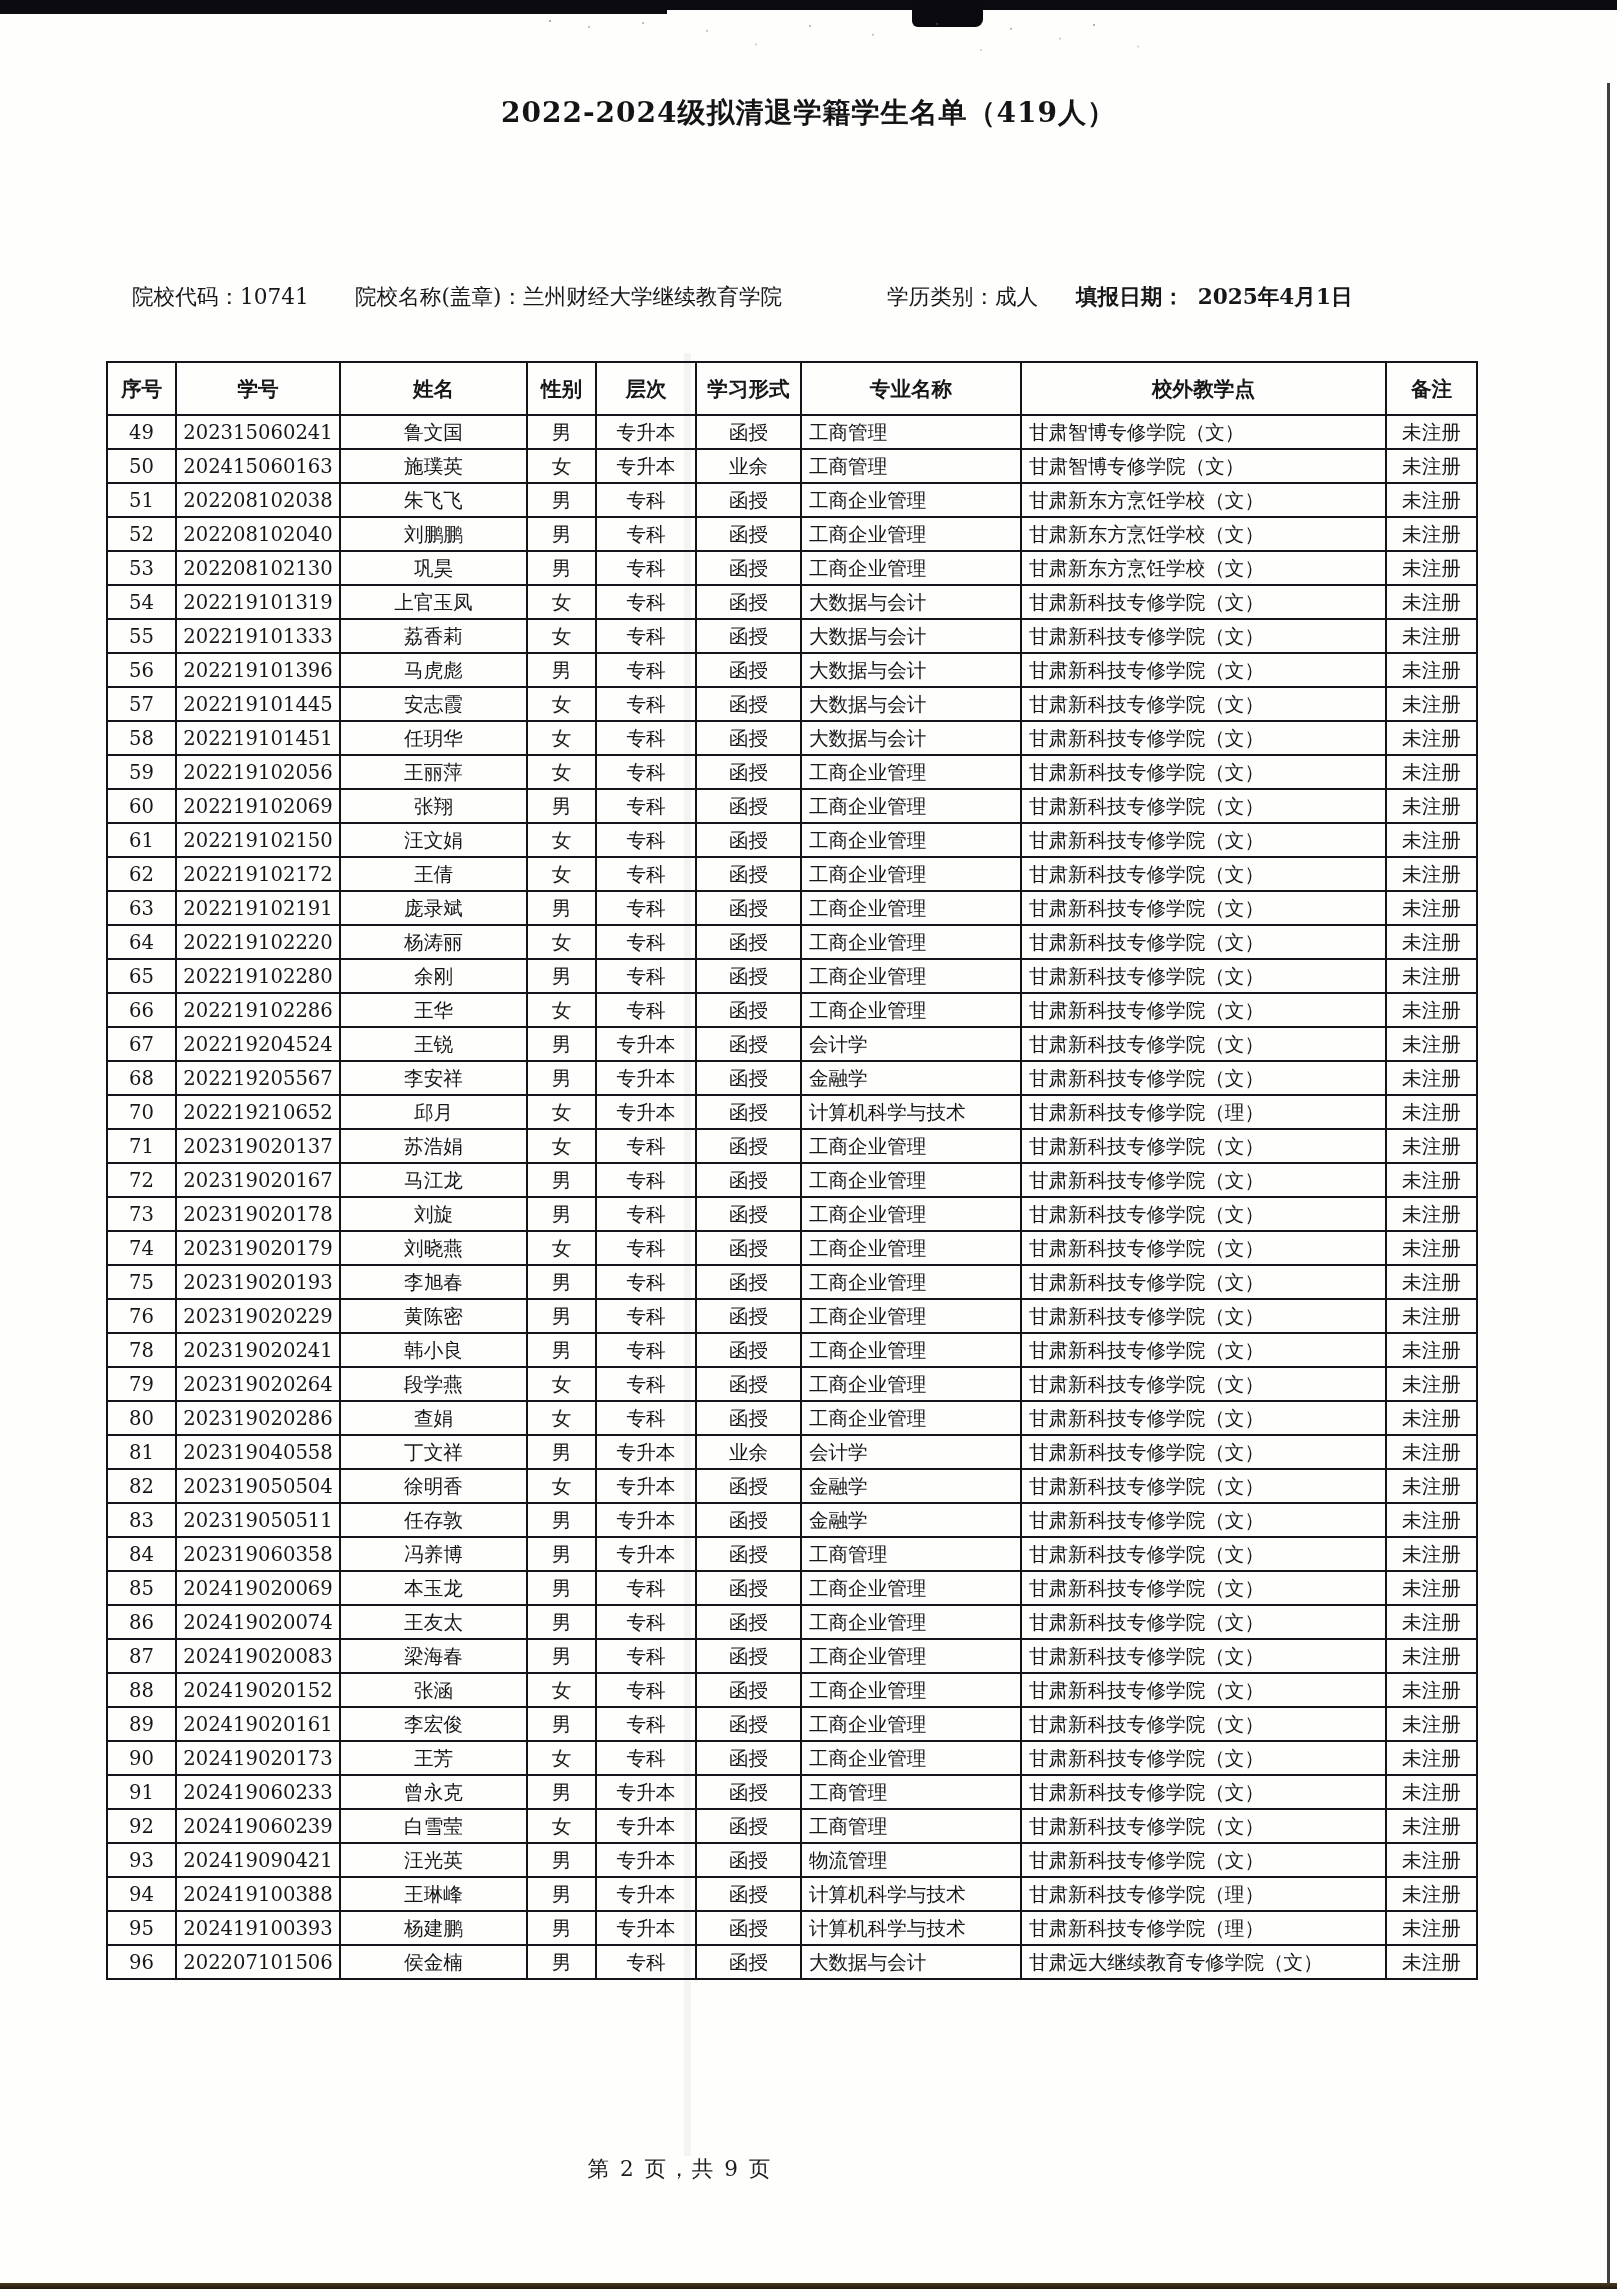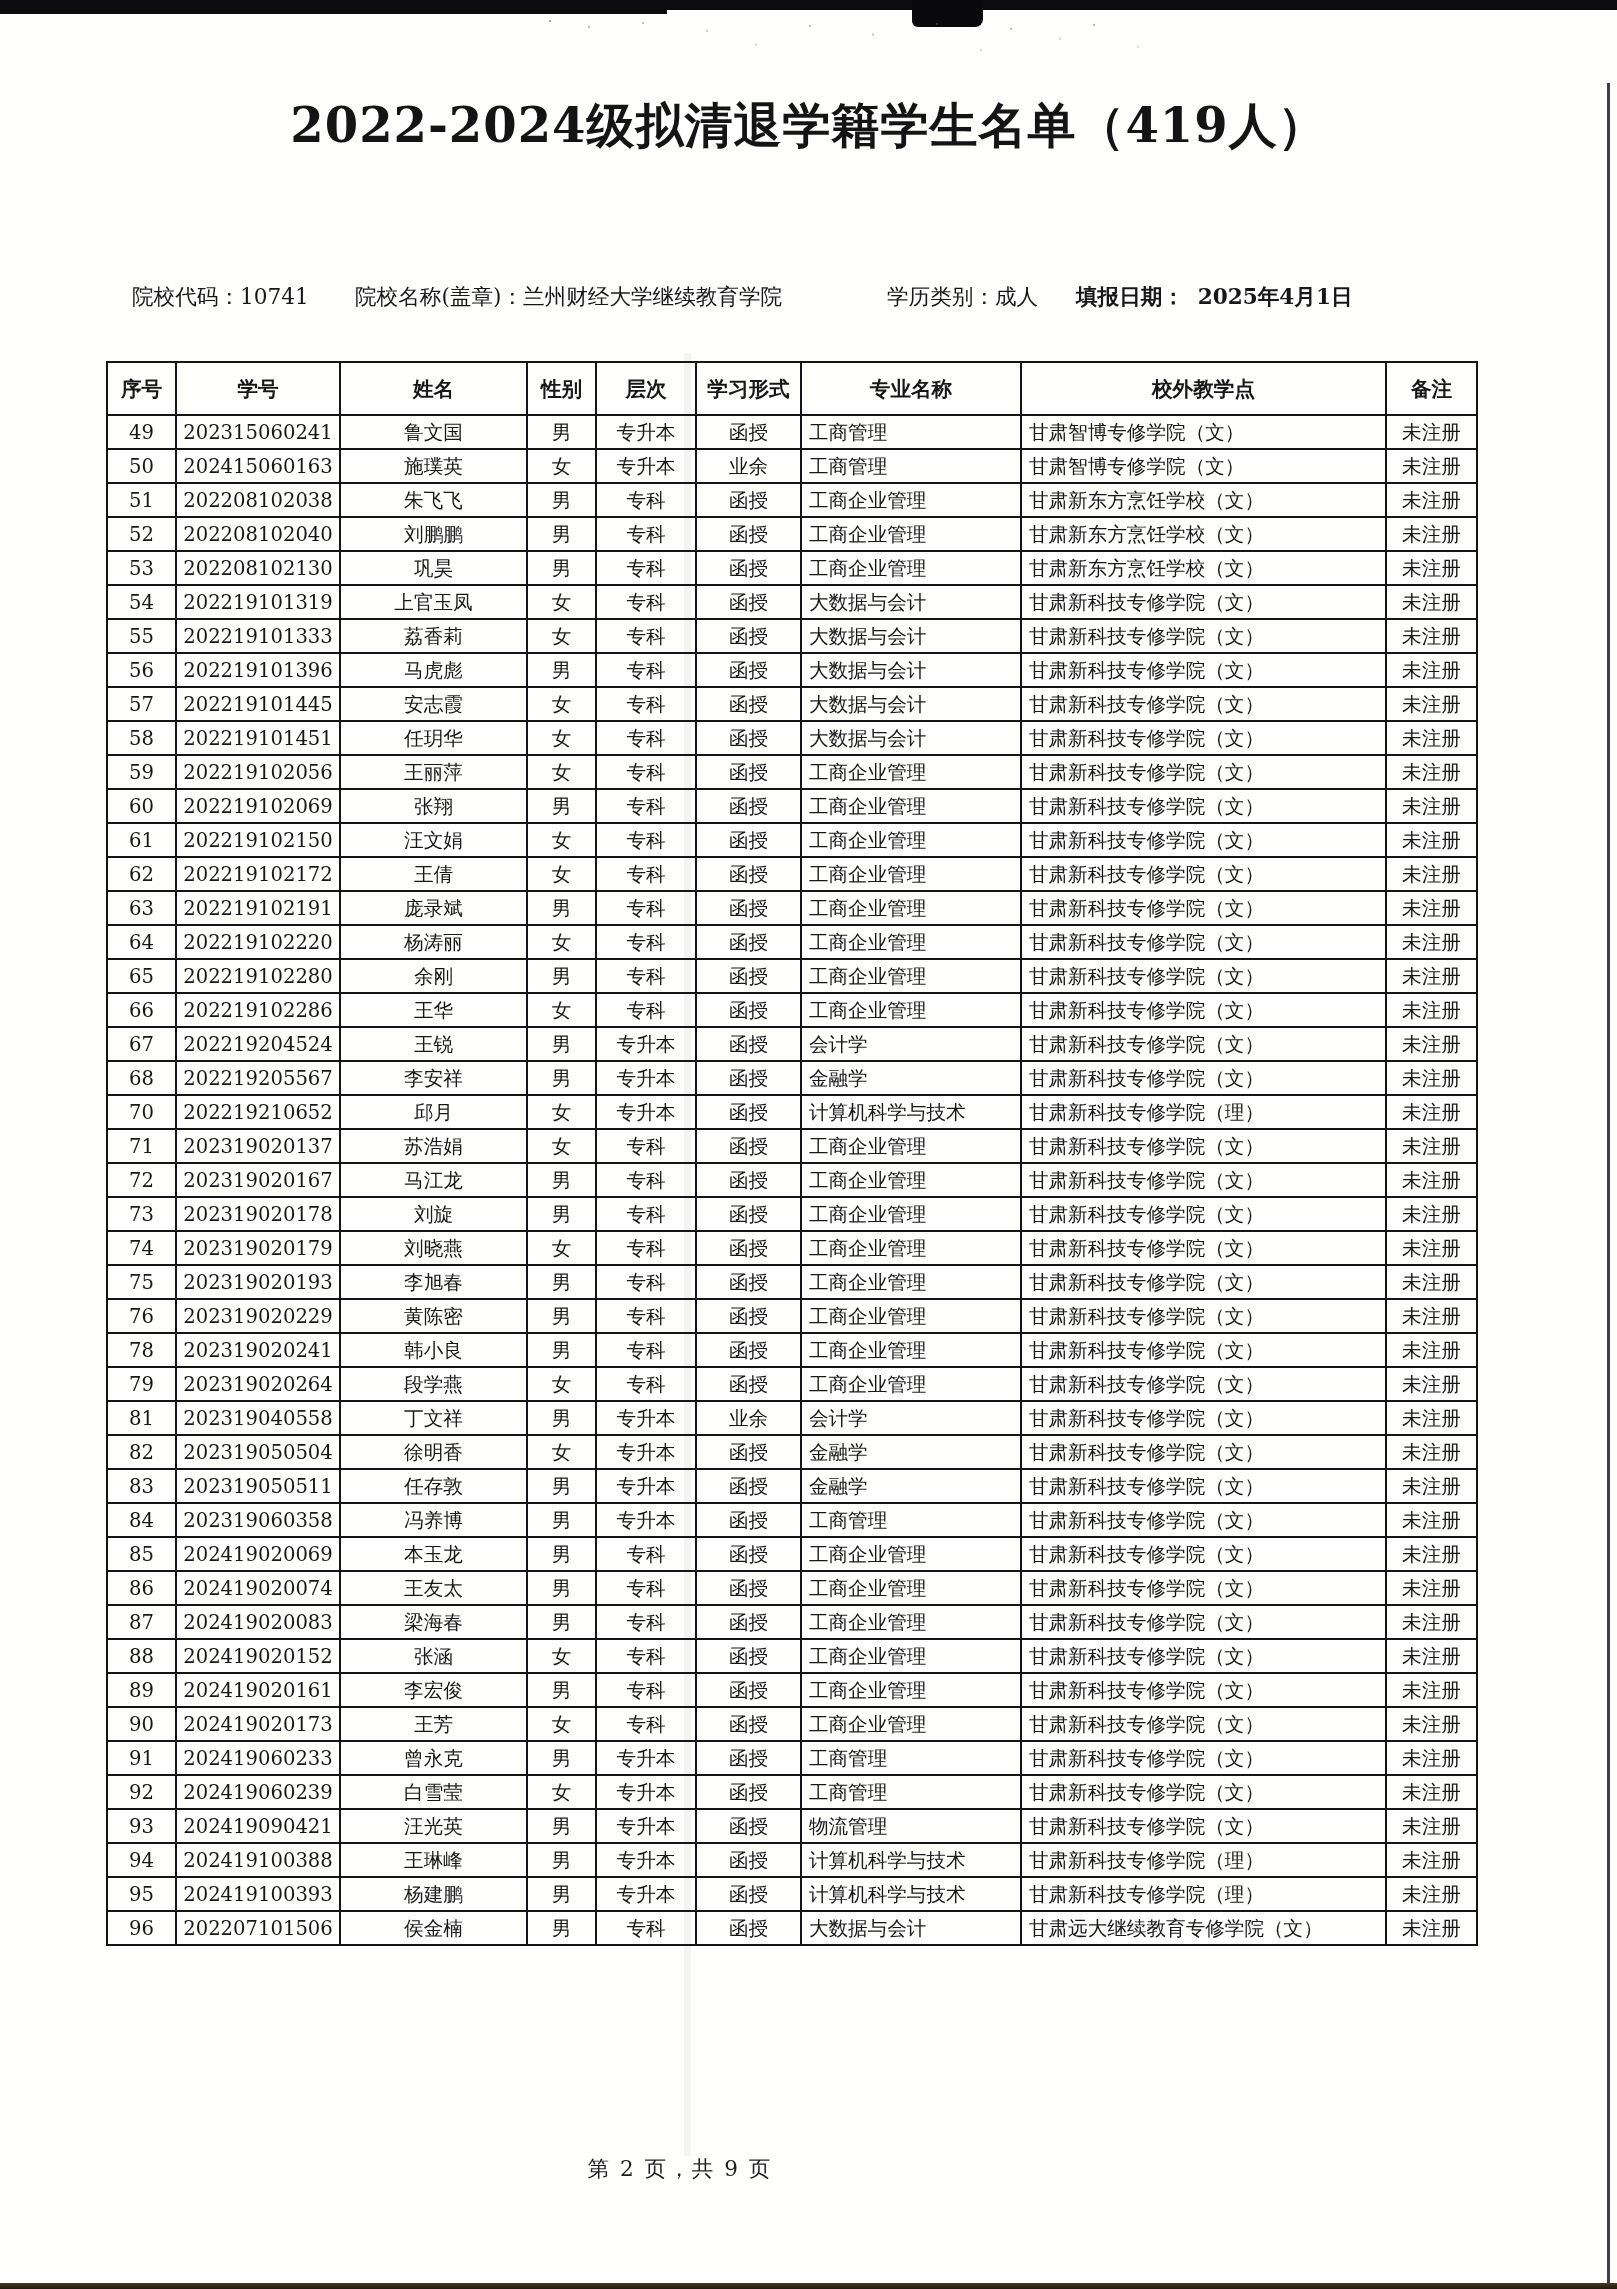--- a/index.html
+++ b/index.html
@@ -17,21 +17,21 @@
   .scan-bottom{position:absolute;left:0;bottom:0;width:1617px;height:6.9px;background:linear-gradient(#4a3a22,#16120c);}
   .scan-crease{position:absolute;left:684px;top:353px;width:6.9px;height:1803px;background:rgba(60,60,60,0.05);}
   .scan-noise{position:absolute;left:549px;top:19.6px;width:2px;height:2px;background:rgba(90,90,90,0.5);
     box-shadow:39px 5.9px rgba(120,110,100,.45),93px 2px rgba(100,100,100,.4),157px 9.8px rgba(130,120,110,.4),
     206px 23.5px rgba(140,130,120,.35),260px 4.9px rgba(110,110,110,.45),323px 13.7px rgba(120,120,120,.4),
     387px 2.9px rgba(100,95,90,.5),431px 29px rgba(140,135,125,.3),461px 7.8px rgba(110,105,100,.45),
     510px 17.6px rgba(130,125,115,.35),544px 3.9px rgba(105,100,95,.5),588px 25.5px rgba(140,130,120,.3);}
   
   .title{
     position:absolute;left:0;top:94px;width:1617px;text-align:center;
-    font-size:48px;font-weight:bold;letter-spacing:1px;color:#141416;
+    font-size:28px;font-weight:bold;letter-spacing:1px;color:#141416;
   }
   
   .meta{position:absolute;top:282px;left:0;width:1617px;height:29px;font-size:21.6px;color:#17171a;}
   .meta-item{position:absolute;white-space:nowrap;text-align:center;}
   .meta-code{left:132px;}
   .meta-name{left:355px;}
   .meta-cat{left:887px;}
   .meta-date{left:1076px;font-weight:bold;}
   .meta-date .val{margin-left:13.7px;}
   
@@ -414,20 +414,31 @@
         <td>202319020264</td>
         <td>段学燕</td>
         <td>女</td>
         <td>专科</td>
         <td>函授</td>
         <td class="al">工商企业管理</td>
         <td class="al">甘肃新科技专修学院（文）</td>
         <td>未注册</td>
       </tr>
       <tr>
+        <td>80</td>
+        <td>202319020286</td>
+        <td>查娟</td>
+        <td>女</td>
+        <td>专科</td>
+        <td>函授</td>
+        <td class="al">工商企业管理</td>
+        <td class="al">甘肃新科技专修学院（文）</td>
+        <td>未注册</td>
+      </tr>
+      <tr>
         <td>81</td>
         <td>202319040558</td>
         <td>丁文祥</td>
         <td>男</td>
         <td>专升本</td>
         <td>业余</td>
         <td class="al">会计学</td>
         <td class="al">甘肃新科技专修学院（文）</td>
         <td>未注册</td>
       </tr>

